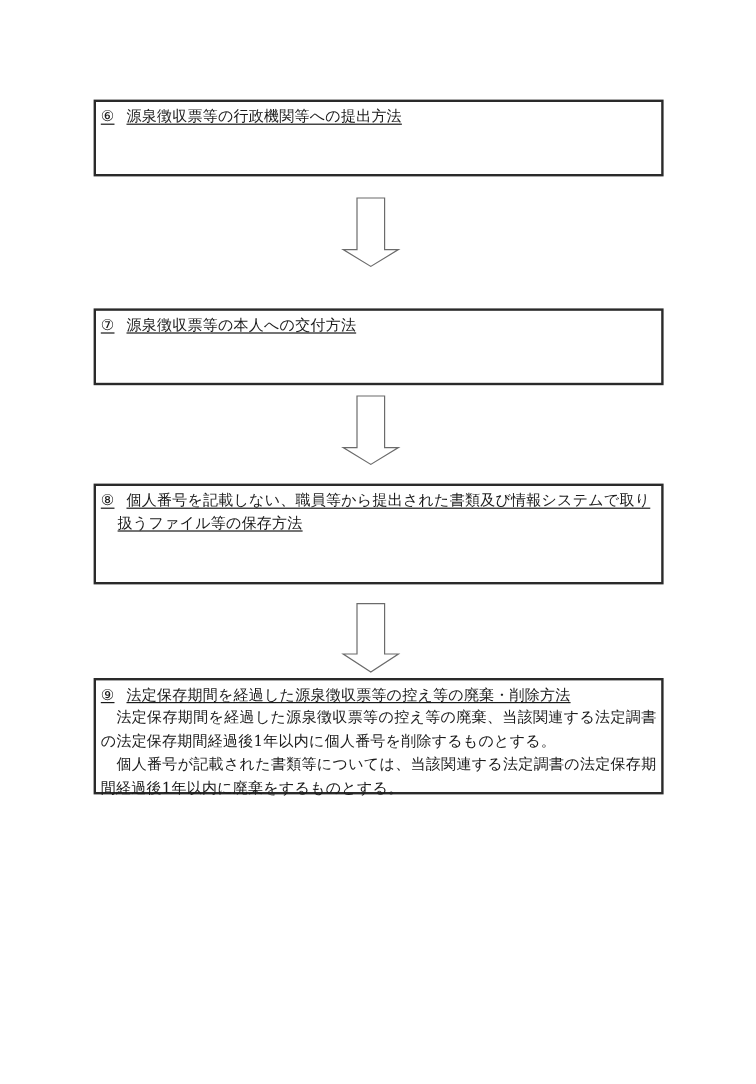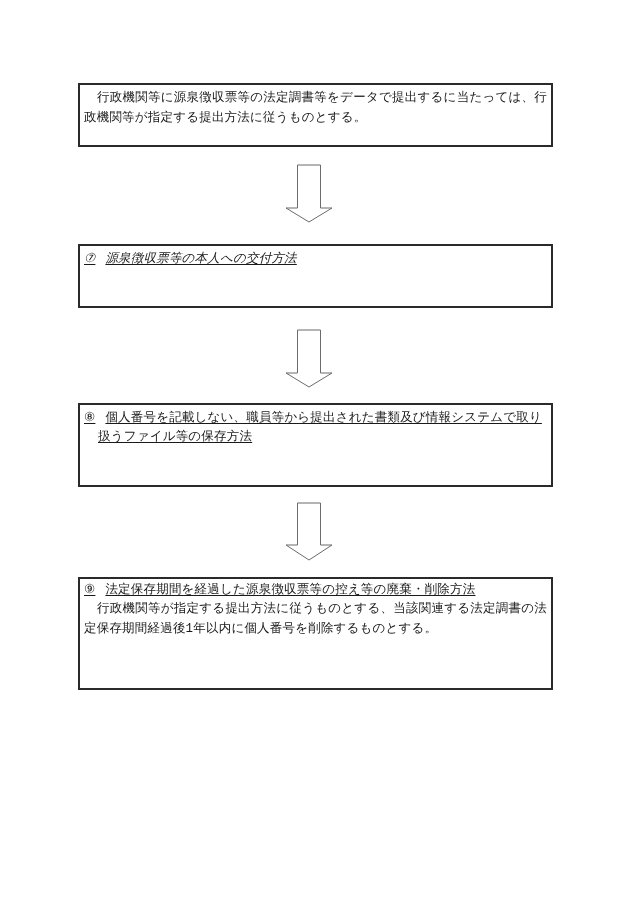--- a/index.html
+++ b/index.html
@@ -12,39 +12,40 @@
   .box .title .num { margin-right: 10px; }
   .box .title.hang { padding-left: 14px; text-indent: -14px; }
   .box p { margin: 0; font-size: 12.5px; line-height: 19.5px; text-indent: 13px;
            letter-spacing: 0.2px; text-align: justify; }
   .arrow { position: absolute; left: 284px; width: 50px; }
 </style>
 </head>
 <body>
 
 <div class="box" style="top:83px; height:64px;">
-  <p>行政機関等に源泉徴収票等の法定調書等をデータで提出するに当たっては、行政機関等が指定する提出方法に従うものとする。</p>
+  <div class="title"><span class="num">⑥</span><span>源泉徴収票等の行政機関等への提出方法</span></div>
 </div>
 
 <svg class="arrow" style="top:164px; height:60px;" viewBox="0 0 50 60">
   <polygon points="13.5,1 36.5,1 36.5,44 48,44 25,58 2,44 13.5,44" fill="#fff" stroke="#6b6b6b" stroke-width="1"></polygon>
 </svg>
 
-<div class="box" style="top:244px; height:64px;font-style:italic;">
+<div class="box" style="top:257px; height:64px;">
   <div class="title"><span class="num">⑦</span><span>源泉徴収票等の本人への交付方法</span></div>
 </div>
 
 <svg class="arrow" style="top:329px; height:60px;" viewBox="0 0 50 60">
   <polygon points="13.5,1 36.5,1 36.5,44 48,44 25,58 2,44 13.5,44" fill="#fff" stroke="#6b6b6b" stroke-width="1"></polygon>
 </svg>
 
 <div class="box" style="top:403px; height:84px;">
   <div class="title hang"><span class="num">⑧</span><span>個人番号を記載しない、職員等から提出された書類及び情報システムで取り扱うファイル等の保存方法</span></div>
 </div>
 
 <svg class="arrow" style="top:502px; height:60px;" viewBox="0 0 50 60">
   <polygon points="13.5,1 36.5,1 36.5,43 48,43 25,58 2,43 13.5,43" fill="#fff" stroke="#6b6b6b" stroke-width="1"></polygon>
 </svg>
 
-<div class="box" style="top:577px; height:113px;font-family:Liberation Mono, monospace;">
+<div class="box" style="top:565px; height:97px;">
   <div class="title"><span class="num">⑨</span><span>法定保存期間を経過した源泉徴収票等の控え等の廃棄・削除方法</span></div>
-  <p>行政機関等が指定する提出方法に従うものとする、当該関連する法定調書の法定保存期間経過後1年以内に個人番号を削除するものとする。</p>
+  <p>法定保存期間を経過した源泉徴収票等の控え等の廃棄、当該関連する法定調書の法定保存期間経過後1年以内に個人番号を削除するものとする。</p>
+  <p>個人番号が記載された書類等については、当該関連する法定調書の法定保存期間経過後1年以内に廃棄をするものとする。</p>
 </div>
 
 </body></html>

